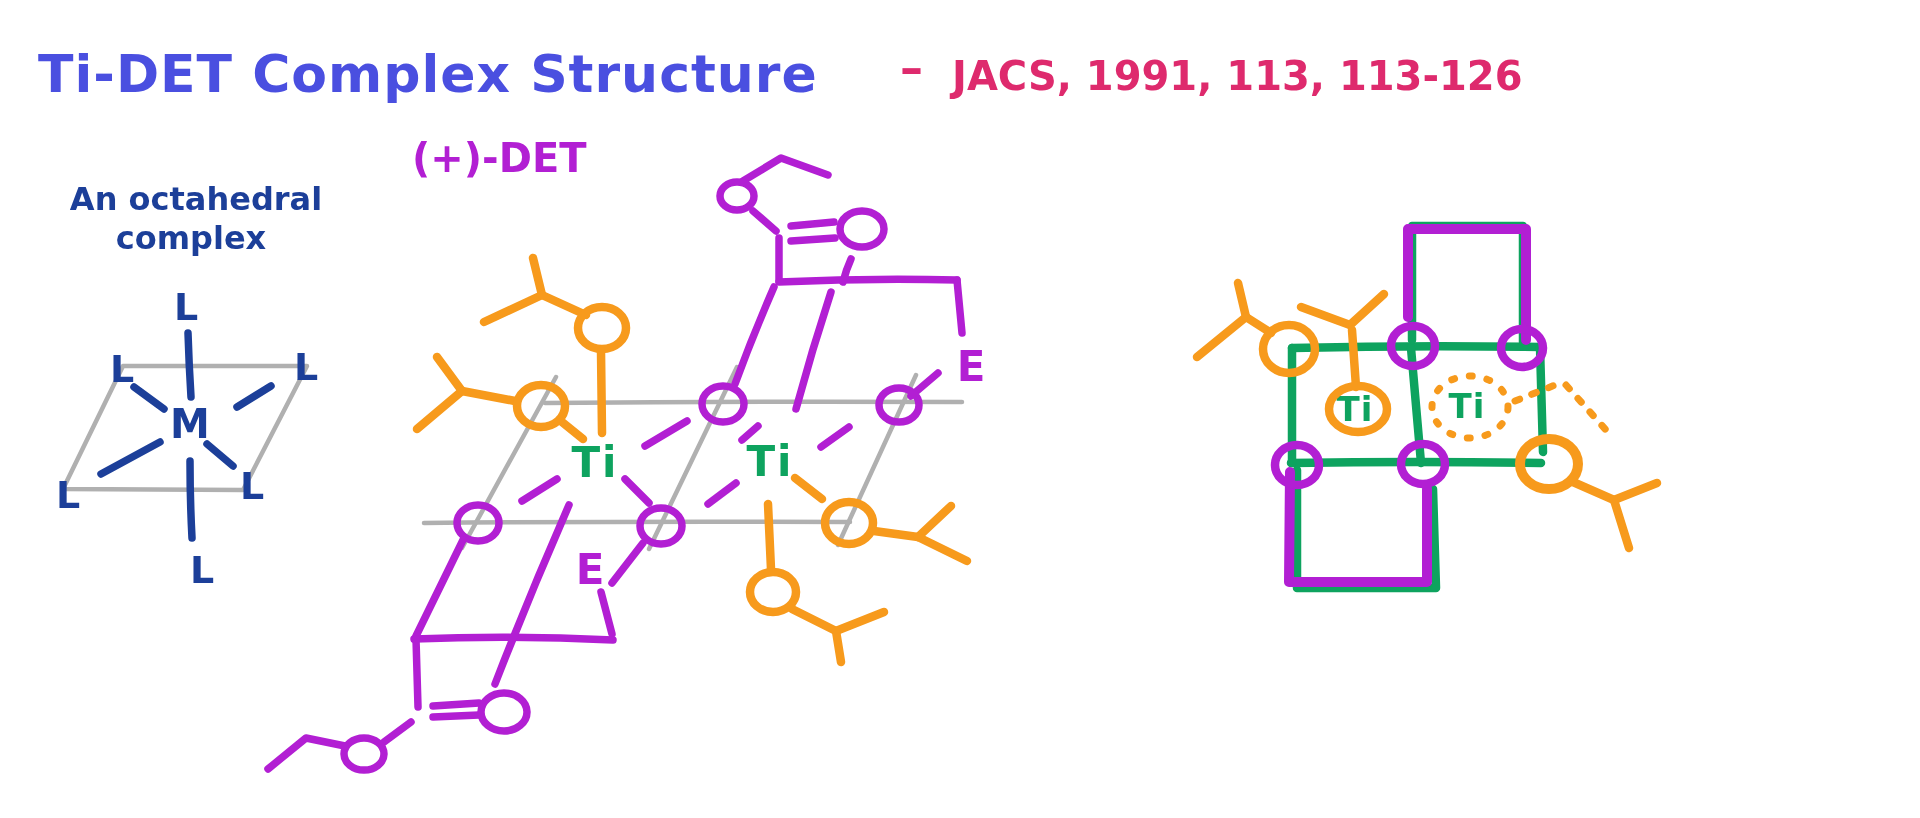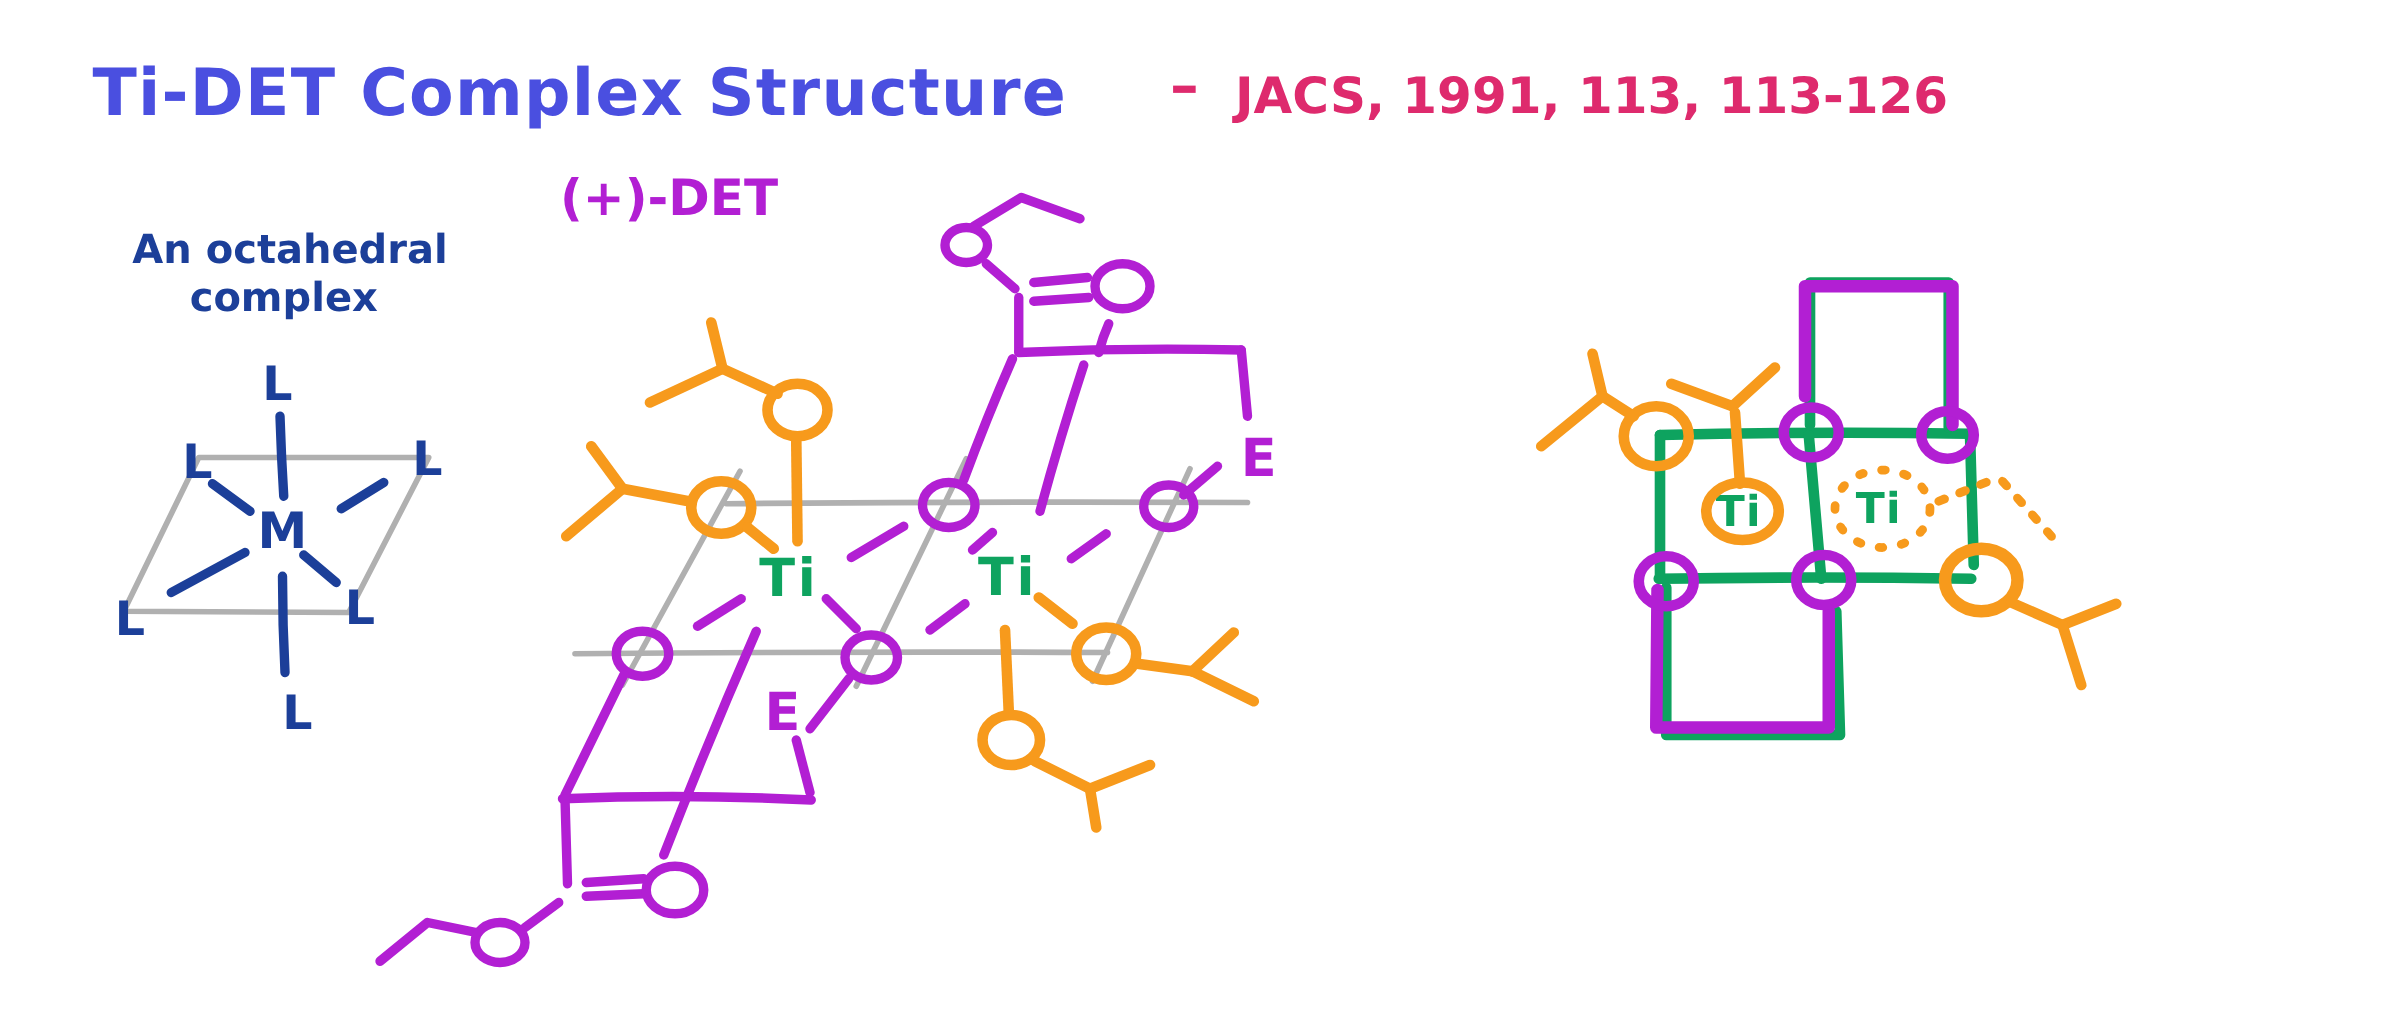--- a/index.html
+++ b/index.html
@@ -1,21 +1,21 @@
 <!DOCTYPE html>
 <html style="--title-blue: #4a4fe0; --reference-pink: #de2a6d; --ink-navy: #1c3f99; --purple: #b21fd3; --orange: #f79a1c; --green: #0ea35f; --plane-gray: #b0b0b0; --background: #ffffff;"><head>
 <meta charset="utf-8">
 <style>
   :root{
     --title-blue:#4a4fe0; --reference-pink:#de2a6d; --ink-navy:#1c3f99;
     --purple:#b21fd3; --orange:#f79a1c; --green:#0ea35f;
     --plane-gray:#b0b0b0; --background:#ffffff;
   }
   html,body{margin:0;padding:0;background:var(--background);}
-  .canvas{position:relative;width:1664px;height:818px;background:var(--background);overflow:hidden;margin-left:36px;}
+  .canvas{position:relative;width:1664px;height:818px;background:var(--background);overflow:hidden;}
   svg{display:block}
   path,ellipse,line,polyline{fill:none;stroke-linecap:round;stroke-linejoin:round;}
   .s-nav{stroke:var(--ink-navy)} .s-pur{stroke:var(--purple)} .s-org{stroke:var(--orange)}
   .s-gry{stroke:var(--plane-gray)} .s-grn{stroke:var(--green)}
   .w4{stroke-width:4.5} .w7{stroke-width:7.5} .w8{stroke-width:8.5} .w9{stroke-width:10}
   text{font-family:"DejaVu Sans","Liberation Sans",sans-serif;font-weight:bold;}
   .f-blu{fill:var(--title-blue)} .f-pnk{fill:var(--reference-pink)} .f-nav{fill:var(--ink-navy)}
   .f-pur{fill:var(--purple)} .f-grn{fill:var(--green)}
   .t-title{font-size:52px;letter-spacing:1px;}
   .t-ref{font-size:40px;letter-spacing:0px;}

